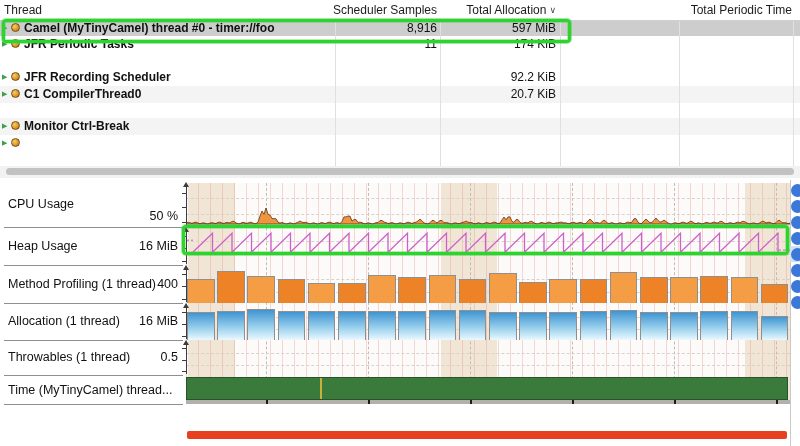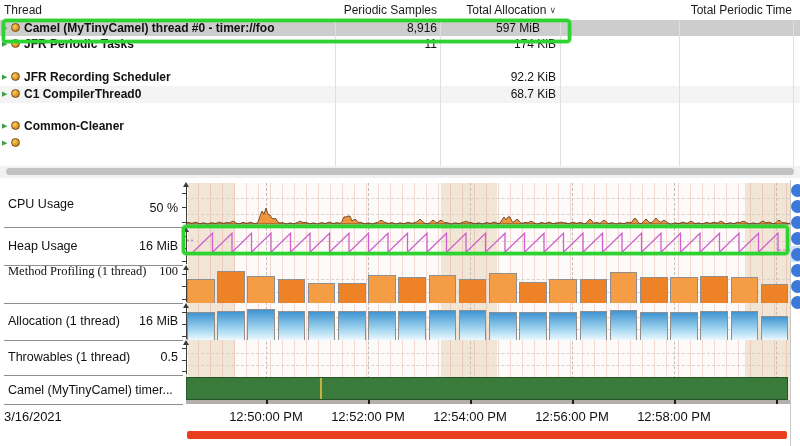--- a/index.html
+++ b/index.html
@@ -54,57 +54,64 @@
         pointer-events:none;z-index:40;}
 </style>
 </head>
 <body>
 
 <div class="screen">
 
   <div class="ttable">
     <div class="thead">
         <div class="th" style="left: 4px;"><span>Thread</span></div>
-        <div class="th" style="right: 363px;"><span>Periodic Samples</span></div>
+        <div class="th" style="right: 363px;"><span>Scheduler Samples</span></div>
         <div class="th" style="right: 244px;"><span>Total Allocation</span><span style="font-size: 9px; color: rgb(68, 68, 68); margin-left: 3px; vertical-align: 1px;">∨</span></div>
         <div class="th" style="right: 8px;"><span>Total Periodic Time</span></div>
       </div>
     <div class="tbody">
         <div class="trow" style="top: 0px; background: rgb(205, 205, 205);">
           <span class="tri">▶</span>
           <span class="orb"></span>
           <span class="tname">Camel (MyTinyCamel) thread #0 - timer://foo</span>
           <span class="tval" style="right: 363px;">8,916</span>
-          <span class="tval" style="right: 260px;">597 MiB</span>
+          <span class="tval" style="right: 244px;">597 MiB</span>
         </div>
         <div class="trow" style="top: 16.4px; background: rgb(255, 255, 255);">
           <span class="tri">▶</span>
           <span class="orb"></span>
           <span class="tname">JFR Periodic Tasks</span>
           <span class="tval" style="right: 363px;">11</span>
           <span class="tval" style="right: 244px;">174 KiB</span>
         </div>
         <div class="trow" style="top: 49.2px; background: rgb(255, 255, 255);">
           <span class="tri">▶</span>
           <span class="orb"></span>
           <span class="tname">JFR Recording Scheduler</span>
           <span class="tval" style="right: 363px;"></span>
           <span class="tval" style="right: 244px;">92.2 KiB</span>
         </div>
         <div class="trow" style="top: 65.6px; background: rgb(244, 244, 244);">
           <span class="tri">▶</span>
           <span class="orb"></span>
           <span class="tname">C1 CompilerThread0</span>
           <span class="tval" style="right: 363px;"></span>
-          <span class="tval" style="right: 244px;">68.7 KiB</span>
+          <span class="tval" style="right: 244px;">20.7 KiB</span>
         </div>
         <div class="trow" style="top: 98px; background: rgb(255, 255, 255);">
           <span class="tri">▶</span>
           <span class="orb"></span>
           <span class="tname">Common-Cleaner</span>
+          <span class="tval" style="right: 363px;"></span>
+          <span class="tval" style="right: 244px;"></span>
+        </div>
+        <div class="trow" style="top: 98.4px; background: rgb(244, 244, 244);">
+          <span class="tri">▶</span>
+          <span class="orb"></span>
+          <span class="tname">Monitor Ctrl-Break</span>
           <span class="tval" style="right: 363px;"></span>
           <span class="tval" style="right: 244px;"></span>
         </div>
         <div class="trow" style="top: 114.8px; background: rgb(255, 255, 255);">
           <span class="tri">▶</span>
           <span class="orb"></span>
           <span class="tval" style="right: 363px;"></span>
           <span class="tval" style="right: 244px;"></span>
         </div>
       </div>
@@ -114,45 +121,45 @@
   <div class="colsep" style="left: 335px;"></div>
       <div class="colsep" style="left: 440px;"></div>
       <div class="colsep" style="left: 560px;"></div>
       <div class="colsep" style="left: 679px;"></div>
       <div class="colsep" style="left: 793px;"></div>
     </div>
 
   <div class="labels">
       <div class="lrow" style="top: 183px; height: 44px;">
         <span class="lbl" style="top: 14px;">CPU Usage</span>
-        <span class="tick" style="top: 18px;">50 %</span>
+        <span class="tick" style="top: 26px;">50 %</span>
       </div>
       <div class="lsep" style="top: 227px;"></div>
       <div class="lrow" style="top: 228px; height: 37px;">
         <span class="lbl" style="top: 10.5px;">Heap Usage</span>
         <span class="tick" style="top: 10.5px;">16 MiB</span>
       </div>
       <div class="lsep" style="top: 265px;"></div>
-      <div class="lrow" style="top: 253px; height: 37px; font-family: Liberation Serif, serif;">
+      <div class="lrow" style="top: 266px; height: 37px;">
         <span class="lbl" style="top: 10.5px;">Method Profiling (1 thread)</span>
-        <span class="tick" style="top: 10.5px;">100</span>
+        <span class="tick" style="top: 10.5px;">400</span>
       </div>
       <div class="lsep" style="top: 303px;"></div>
       <div class="lrow" style="top: 304px; height: 36px;">
         <span class="lbl" style="top: 10px;">Allocation (1 thread)</span>
         <span class="tick" style="top: 10px;">16 MiB</span>
       </div>
       <div class="lsep" style="top: 340px;"></div>
       <div class="lrow" style="top: 341px; height: 34px;">
         <span class="lbl" style="top: 9px;">Throwables (1 thread)</span>
         <span class="tick" style="top: 9px;">0.5</span>
       </div>
       <div class="lsep" style="top: 375px;"></div>
       <div class="lrow" style="top: 377px; height: 27px;">
-        <span class="lbl" style="top: 5.5px;">Camel (MyTinyCamel) timer...</span>
+        <span class="lbl" style="top: 5.5px;">Time (MyTinyCamel) thread...</span>
       </div>
       <div class="lsep" style="top: 404px;"></div>
     </div>
   <div class="plot">
       <div class="band" style="left: 2px; width: 47px;"></div>
       <div class="band" style="left: 255px; width: 56px;"></div>
       <div class="band" style="left: 559px; width: 45px;"></div>
       <div class="pinkgrid"></div>
       <div class="vmajor" style="left: 80px;"></div>
       <div class="vmajor" style="left: 182px;"></div>
@@ -254,28 +261,20 @@
       <div class="axistick" style="left: 182px; top: 311.92px;"></div>
       <div class="axistick" style="left: 182px; top: 323.8px;"></div>
       <div class="axistick" style="left: 182px; top: 335.68px;"></div>
       <div class="axisline" style="left: 186px; top: 344px; height: 30px;"></div>
       <div class="axisarrow" style="left: 183px; top: 340px;"></div>
       <div class="axistick" style="left: 182px; top: 348.48px;"></div>
       <div class="axistick" style="left: 182px; top: 359.7px;"></div>
       <div class="axistick" style="left: 182px; top: 370.92px;"></div>
     </div>
 
-  <div class="taxis">
-    <span class="date">3/16/2021</span>
-  <span class="tlab" style="left: 266px;">12:50:00 PM</span>
-      <span class="tlab" style="left: 368px;">12:52:00 PM</span>
-      <span class="tlab" style="left: 470px;">12:54:00 PM</span>
-      <span class="tlab" style="left: 572px;">12:56:00 PM</span>
-      <span class="tlab" style="left: 674px;">12:58:00 PM</span>
-    </div>
 
   <div class="rangebar" style="background: rgb(232, 64, 31);"></div>
 
   <div class="rightpanel"></div>
 
   <div class="anno" style="left:2px;top:19px;width:569px;height:24px;"></div>
   <div class="anno" style="left:182px;top:225px;width:607px;height:30px;"></div>
 <div class="btnhl" style="top: 246px;"></div>
     <div class="bluebtn" style="left: 791px; top: 183.5px; background: rgb(60, 120, 216);"></div>
     <div class="bluebtn" style="left: 791px; top: 199.5px; background: rgb(60, 120, 216);"></div>

